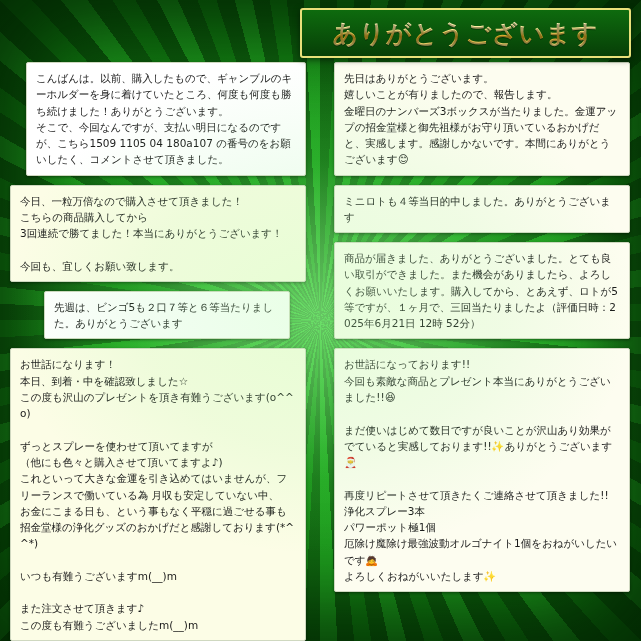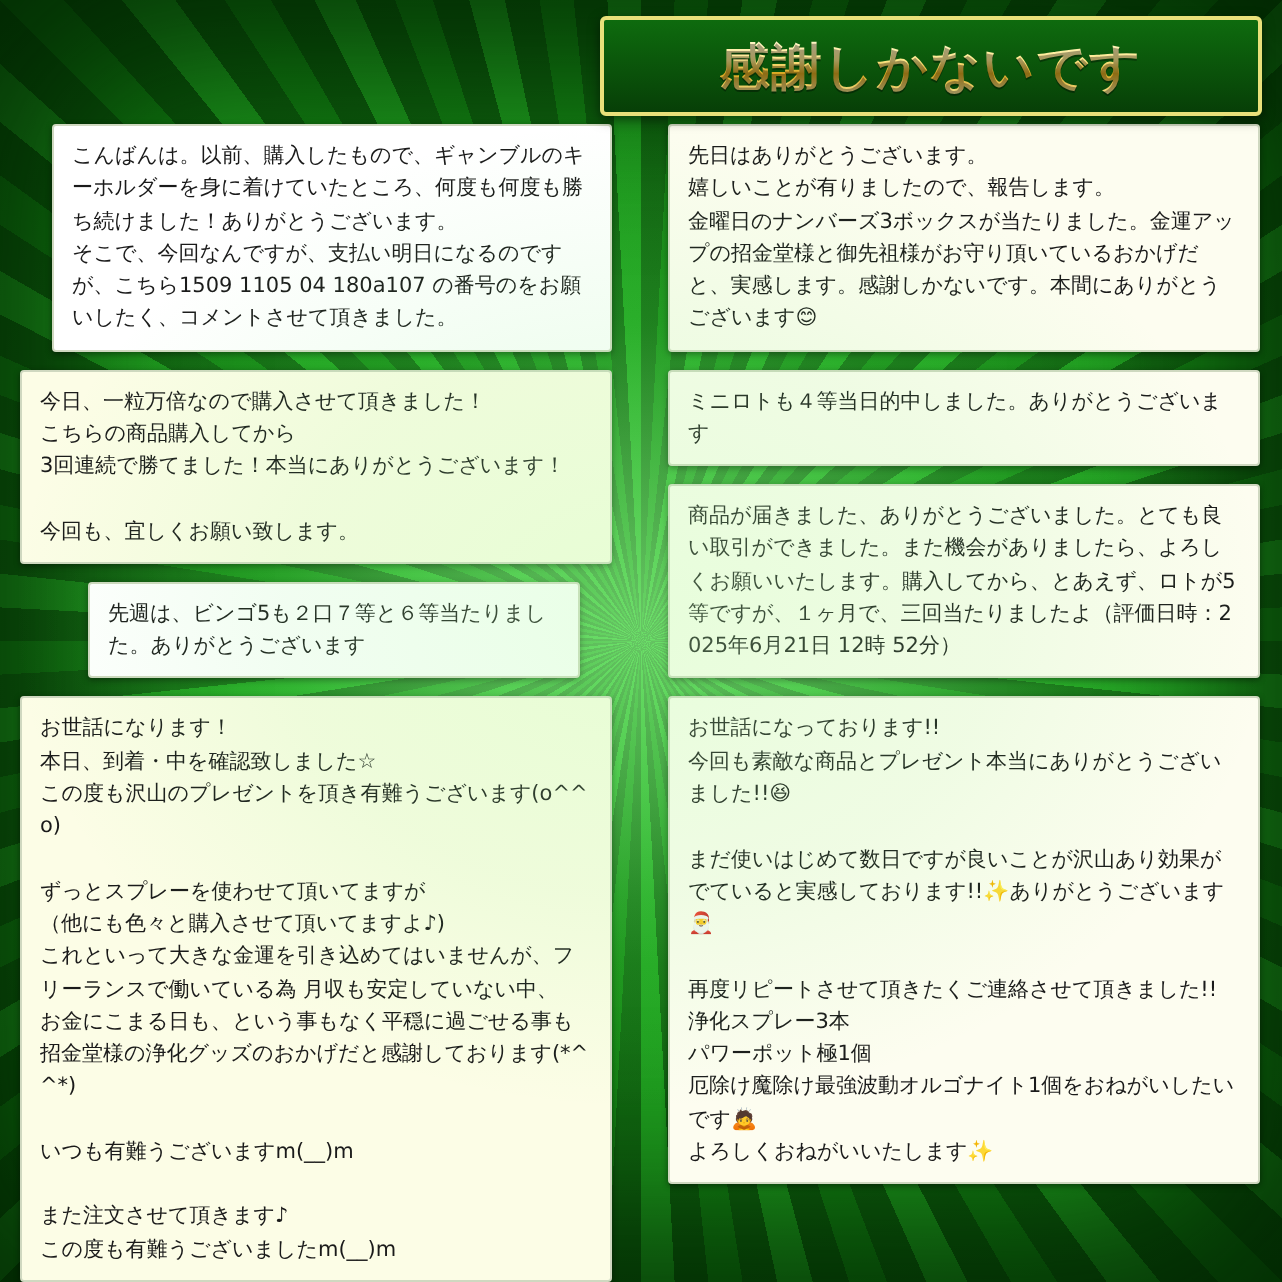--- a/index.html
+++ b/index.html
@@ -103,21 +103,21 @@
   .card.narrow2 { width: 226px; }
 </style>
 </head>
 <body>
 
 <div class="stage">
 
   <div class="vignette"></div>
 
   <div class="banner">
-    <div class="banner-title">感謝しかないです</div>
+    <div class="banner-title">ありがとうございます</div>
   </div>
 
   <div class="col col-left">
     <div class="card white offset-a">こんばんは。以前、購入したもので、ギャンブルのキーホルダーを身に着けていたところ、何度も何度も勝ち続けました！ありがとうございます。
 そこで、今回なんですが、支払い明日になるのですが、こちら1509 1105 04 180a107 の番号のをお願いしたく、コメントさせて頂きました。</div>
     <div class="card cream">今日、一粒万倍なので購入させて頂きました！
 こちらの商品購入してから
 3回連続で勝てました！本当にありがとうございます！
 
 今回も、宜しくお願い致します。</div>

